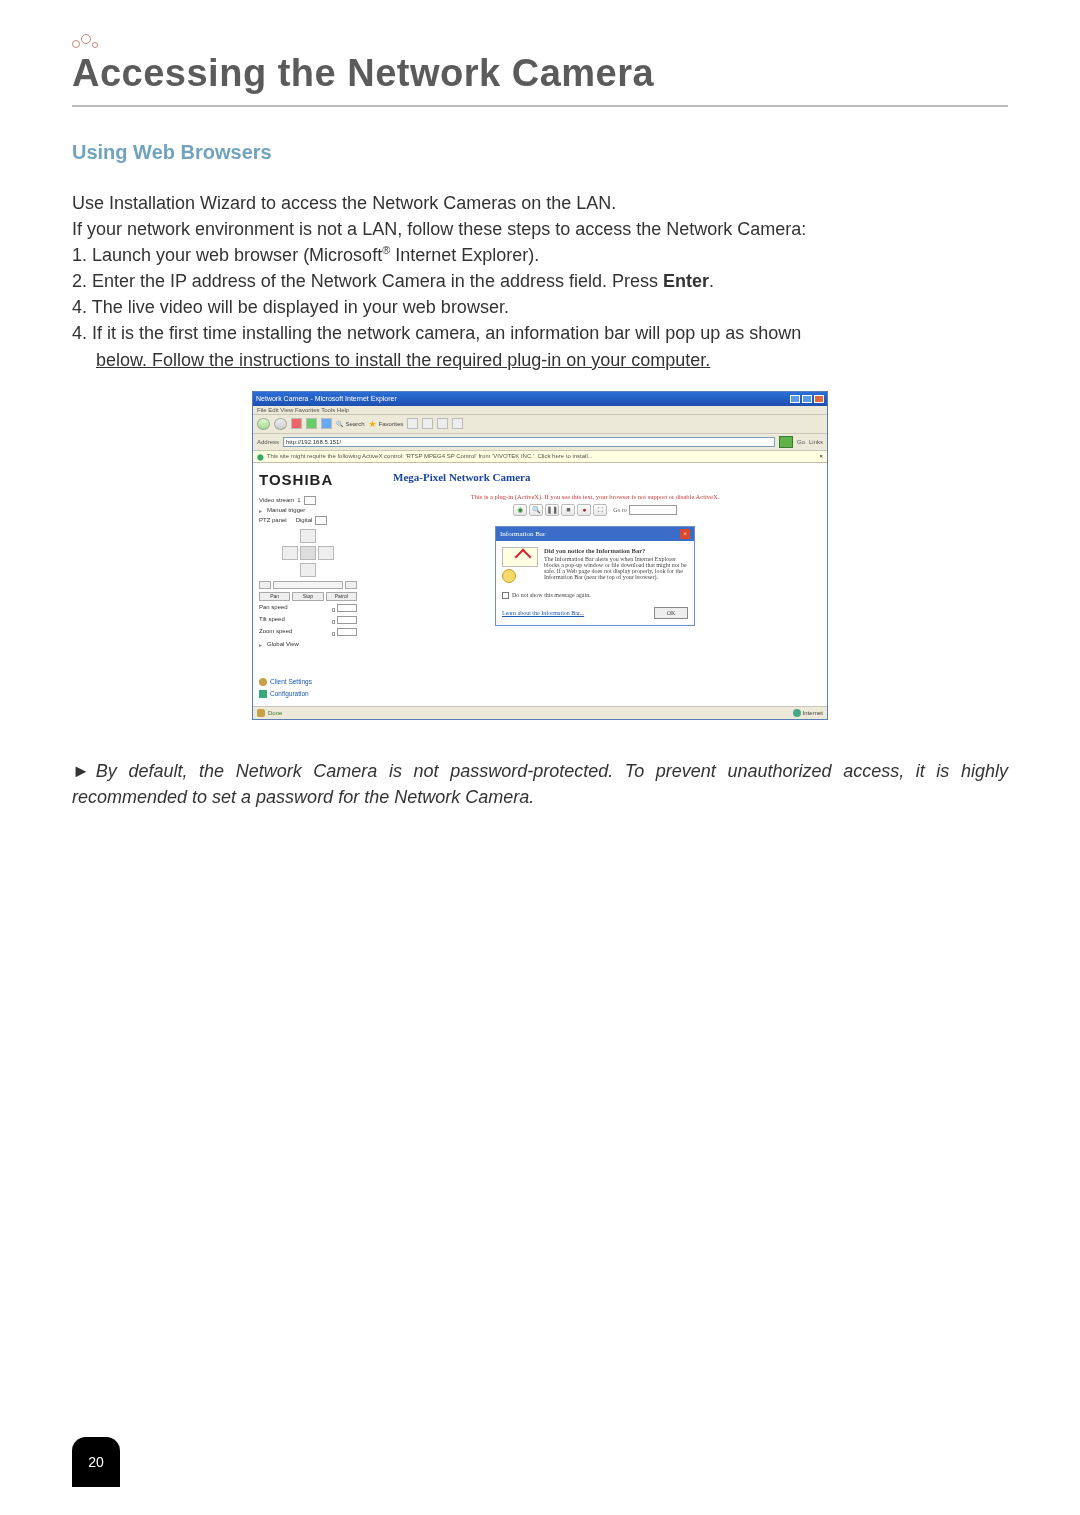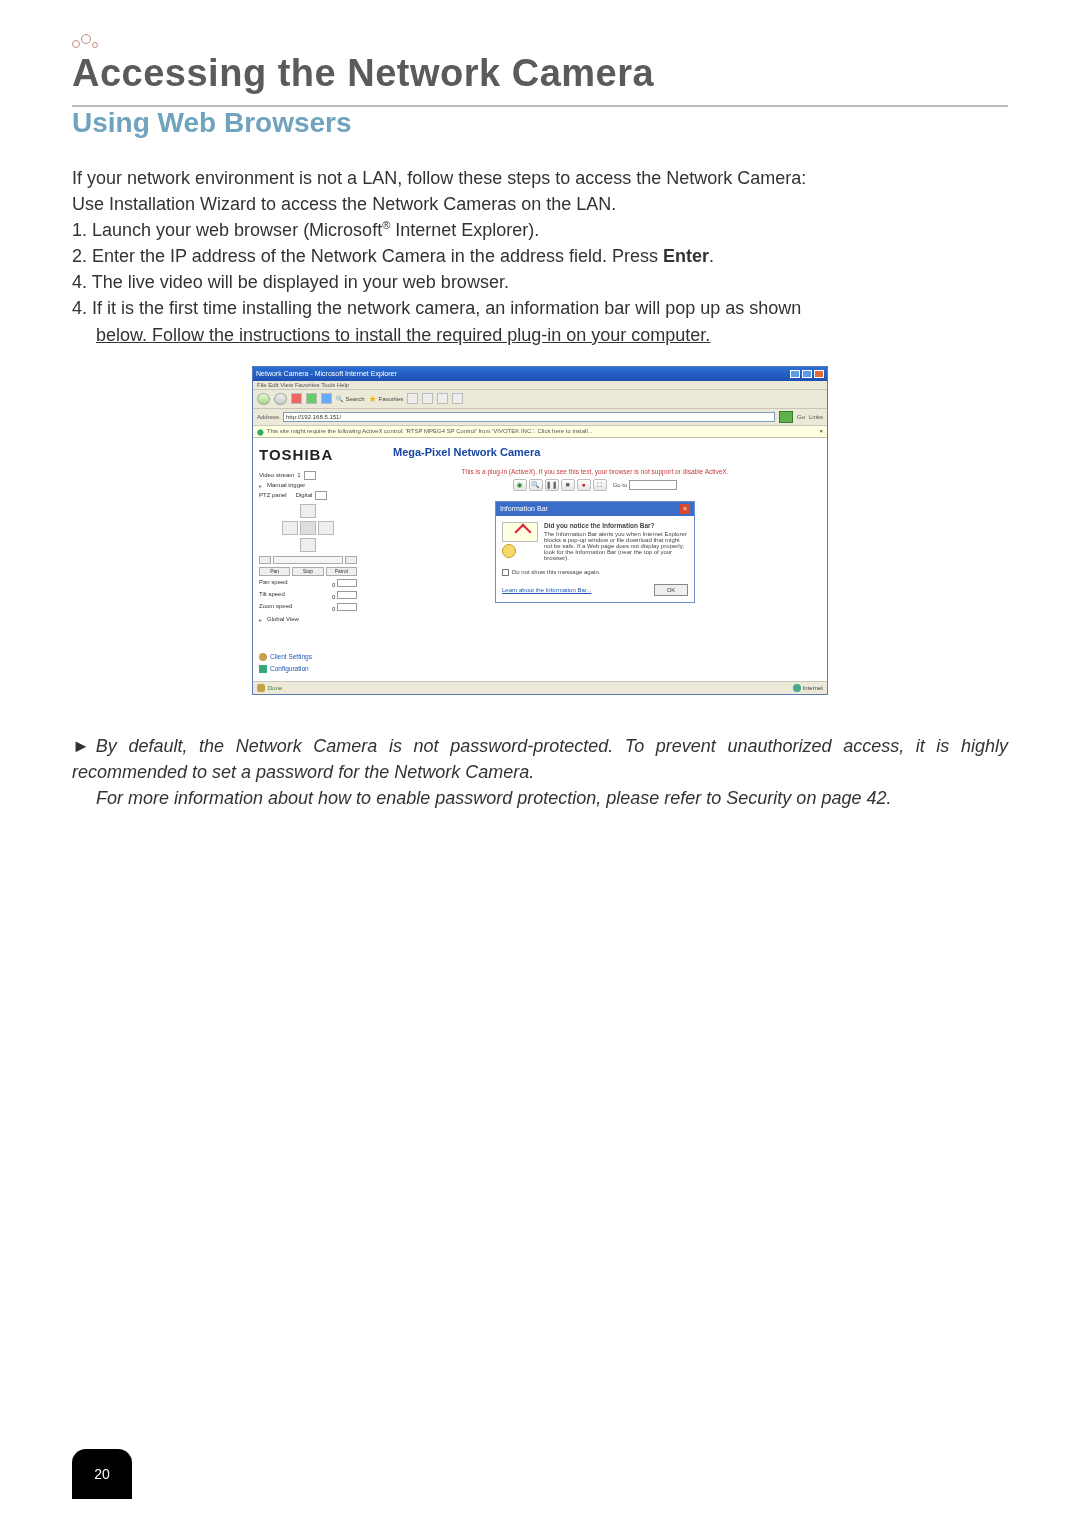--- a/index.html
+++ b/index.html
@@ -10,21 +10,21 @@
 
   .title-wrap { margin-top: 4px; border-bottom: 2px solid #bbb; padding-bottom: 10px; }
   .bubbles { height: 16px; position: relative; width: 30px; }
   .bubbles .c1 { position:absolute; width:8px; height:8px; border:1.5px solid #c08a7a; border-radius:50%; left:0; top:6px; }
   .bubbles .c2 { position:absolute; width:10px; height:10px; border:1.5px solid #c08a7a; border-radius:50%; left:9px; top:0; }
   .bubbles .c3 { position:absolute; width:6px; height:6px; border:1.5px solid #c08a7a; border-radius:50%; left:20px; top:8px; }
   .main-title { font-size: 38px; font-weight: 700; color: #5b5b5b; letter-spacing: .5px; margin-top: 2px; }
 
   .intro { font-size: 18px; margin-top: 40px; line-height: 1.4; color:#333; }
 
-  .section-title { font-size: 28px; color: #6fa3be; font-weight: 700; }
+  .section-title { font-size: 20px; color: #6fa3be; font-weight: 700; margin-top: 34px; }
 
   .instr { font-size: 18px; margin-top: 26px; line-height: 1.45; }
   .instr .line { margin-top: 0; }
   .bold { font-weight: 700; }
   .sup { font-size: 11px; vertical-align: super; }
   .step4 { text-align: justify; }
   .step4-cont { padding-left: 24px; text-decoration: underline; }
 
   
   .ie-shot { width: 576px; margin: 18px auto 0 auto; border: 1px solid #5a7bb5; background:#fff; font-size:8px; color:#333; }
@@ -67,21 +67,21 @@
   .buttonbar { display:flex; gap:2px; margin-top:3px;}
   .buttonbar .b { flex:1; height:9px; border:1px solid #aaa; background:#eee; font-size:5px; text-align:center; }
   .speed-row { display:flex; justify-content:space-between; margin-top:3px; font-size:6px; }
   .speed-row .sel{ width:20px; height:8px; }
   .left-links { margin-top:30px; font-size:6.5px; }
   .left-links div { color:#1a58b5; margin-top:4px; display:flex; align-items:center; gap:3px;}
   .mini-ico { width:8px; height:8px; display:inline-block; }
   .gear { background:#c7a14a; border-radius:50%; }
   .wrench { background:#3a7; }
 
-  .ie-right { flex:1; padding:8px 10px; }
+  .ie-right { flex:1; padding:8px 10px;font-family:Liberation Serif, serif; }
   .cam-title { color:#1845a2; font-weight:700; font-size:11px; text-align:left; margin-left:20px;}
   .plugin-note { color:#c63a3a; font-size:6.5px; margin-top:10px; text-align:center; }
   .pill-row { display:flex; justify-content:center; gap:2px; margin-top:4px; align-items:center;}
   .pill { width:14px; height:12px; border:1px solid #bbb; border-radius:2px; background:linear-gradient(#fff,#e6e6e6); display:flex; align-items:center; justify-content:center; font-size:7px; color:#666;}
   .pill.green{ color:#2a8b2a; }
   .pill.red{ color:#c22; }
   .goto { font-size:6px; color:#555; margin-left:4px; display:flex; align-items:center; gap:2px;}
   .goto .sel{ width:48px; height:10px; }
 
   .info-dialog { width:200px; margin:10px auto 0; border:1px solid #6b8fcd; background:#fff; }
@@ -101,42 +101,42 @@
 
   .ie-status { background:#ece9d8; border-top:1px solid #c9c5b8; font-size:6px; padding:2px 4px; display:flex; align-items:center; color:#3a7a2c;}
   .ie-status .done-ico { width:8px; height:8px; background:#c7a14a; border-radius:2px; margin-right:3px;}
   .ie-status .zone { margin-left:auto; color:#444; display:flex; align-items:center; gap:2px;}
   .globe { width:8px; height:8px; border-radius:50%; background:#4a8; display:inline-block;}
 
   .note-block { margin-top: 38px; font-size: 18px; font-style: italic; line-height:1.45; text-align:justify; }
   .note-block .arrow { font-style:normal; padding-right:6px;}
   .note-cont { padding-left: 24px; }
 
-  .page-num-tab { position:absolute; left:72px; bottom:16px; width:60px; height:50px; background:#000; border-top-left-radius:14px; border-top-right-radius:14px; color:#fff; display:flex; align-items:center; justify-content:center; font-size:14px; }
+  .page-num-tab { position:absolute; left:72px; bottom:28px; width:48px; height:50px; background:#000; border-top-left-radius:14px; border-top-right-radius:14px; color:#fff; display:flex; align-items:center; justify-content:center; font-size:14px; }
 </style>
 </head>
 <body>
 
 <div class="page">
 
   <div class="title-wrap">
     <div class="bubbles">
       <span class="c1"></span>
         <span class="c2"></span>
         <span class="c3"></span>
     </div>
     <div class="main-title">Accessing the Network Camera</div>
   </div>
 
 
   <h2 class="section-title">Using Web Browsers</h2>
 
   <div class="instr">
+    <div class="line">Use Installation Wizard to access the Network Cameras on the LAN.</div>
     <div class="line">If your network environment is not a LAN, follow these steps to access the Network Camera:</div>
-    <div class="line">Use Installation Wizard to access the Network Cameras on the LAN.</div>
     <div class="line">
       <span>1. Launch your web browser (Microsoft</span><span class="sup">®</span><span> Internet Explorer).</span>
     </div>
     <div class="line">
       <span>2. Enter the IP address of the Network Camera in the address field. Press </span><span class="bold">Enter</span><span>.</span>
     </div>
     <div class="line">4. The live video will be displayed in your web browser.</div>
     <div class="line step4">4. If it is the first time installing the network camera, an information bar will pop up as shown</div>
     <div class="line step4 step4-cont">below. Follow the instructions to install the required plug-in on your computer.</div>
   </div>
@@ -296,19 +296,18 @@
           <span class="globe"></span>
           <span>Internet</span>
         </span>
     </div>
   </div>
 
   <div class="note-block">
     <div>
       <span class="arrow">►</span><span>By default, the Network Camera is not password-protected. To prevent unauthorized access, it is highly recommended to set a password for the Network Camera.</span>
     </div>
-    <div class="note-cont">For more information about how to enable password protection, please refer to Security on page 42.</div>
   </div>
 
   <div class="page-num-tab">
     <span>20</span>
   </div>
 </div>
 
 </body></html>

